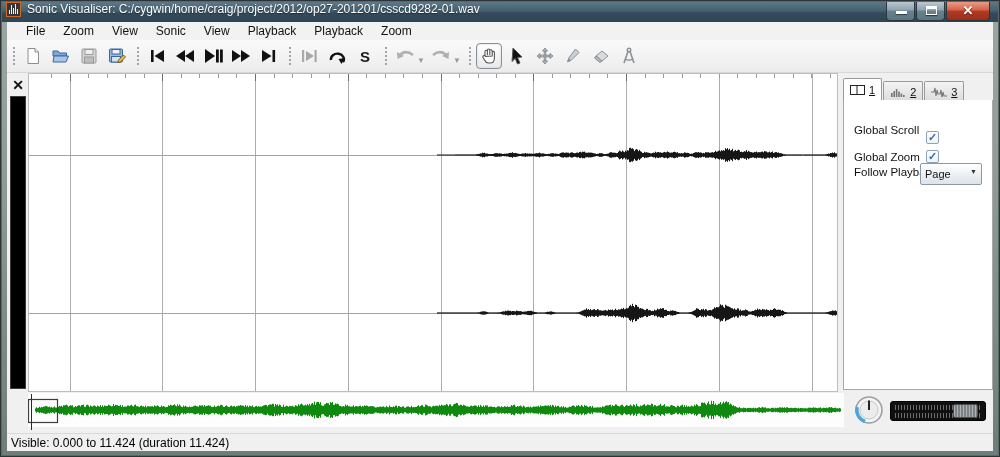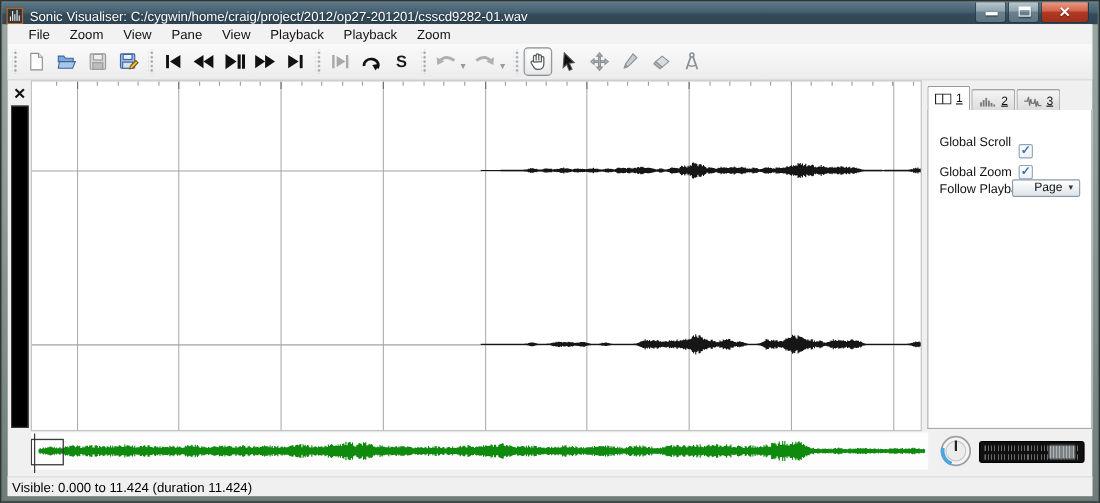--- a/index.html
+++ b/index.html
@@ -6,21 +6,21 @@
   html,body { width:1000px; height:457px; overflow:hidden;
     font-family:"Liberation Sans", sans-serif; }
 
   .frame { position:absolute; left:0; top:0; width:1000px; height:457px;
     background:linear-gradient(180deg,#9aa7a2 0%,#8d9a95 40%,#6f7d79 100%);
     box-shadow:inset 0 0 0 1px #2e3335, inset 0 0 0 2px #5c6866; }
 
   
   .titlebar { position:absolute; left:2px; top:2px; width:996px; height:20px;
     background:linear-gradient(180deg,#5d7888 0%,#44606f 45%,#344b5c 55%,#2f4554 100%);
-    display:flex; align-items:flex-end; padding-left:4px; }
+    display:flex; align-items:flex-start; padding-left:4px; }
   .app-icon { width:15px; height:15px; border:1px solid #d06a22; background:#33383d;
     display:flex; align-items:flex-end; justify-content:center; gap:1px; padding:2px 1px; }
   .app-icon i { display:block; width:1px; background:#f2f2f2; }
   .title-text { color:#ffffff; font-size:12px; margin-left:6px; text-shadow:0 1px 1px #1c2a33;
     white-space:nowrap; overflow:hidden; }
   .caption-buttons { position:absolute; right:8px; top:0; height:19px; display:flex; }
   .cap-btn { height:19px; border:1px solid #273640; border-top:none;
     border-radius:0 0 4px 4px; margin-left:1px; position:relative; }
   .cap-btn.min,.cap-btn.max { width:29px;
     background:linear-gradient(180deg,#b9c8d1 0%,#8fa2ad 45%,#69808d 50%,#5d7482 100%); }
@@ -70,24 +70,24 @@
     background:linear-gradient(180deg,#f4f4f4,#dcdcdc); display:flex; align-items:center;
     padding:0 6px; gap:4px; margin-right:1px; }
   .tab.active { height:23px; background:#ffffff; }
   .tab-num { font-size:11px; color:#111; text-decoration:underline; }
   .prop-box { position:absolute; left:836px; top:78px; width:150px; height:290px;
     background:#ffffff; border:1px solid #a8a8a8; border-top:none; }
   .prop-row { position:absolute; left:10px; font-size:11.5px; color:#111; white-space:nowrap; }
   .checkbox { position:absolute; width:13px; height:13px; border:1px solid #8ea3b5;
     background:linear-gradient(180deg,#fdfdfd,#eef3f7); border-radius:2px;
     font-size:11px; font-weight:bold; color:#3b6fb5; line-height:11px; text-align:center; }
-  .combo { position:absolute; left:76px; top:63px; width:62px; height:16px;
+  .combo { position:absolute; left:76px; top:63px; width:62px; height:22px;
     border:1px solid #8a99a8; border-radius:2px;
     background:linear-gradient(180deg,#ffffff,#dde3e9);
-    font-size:11px; color:#111; display:flex; align-items:center; padding-left:4px;justify-content:center; }
+    font-size:11px; color:#111; display:flex; align-items:center; padding-left:4px; }
   .combo-arrow { position:absolute; right:4px; top:4px; font-size:7px; color:#333; }
 
   
   .overview { position:absolute; left:21px; top:371px; width:816px; height:38px; }
   .knob-wrap { position:absolute; left:846px; top:372px; width:32px; height:32px; }
   .fader { position:absolute; left:883px; top:379px; width:96px; height:20px;
     background:#101010; border-radius:3px; border:1px solid #000; }
   .fader .ticks { position:absolute; left:4px; right:4px; height:5px;
     background:repeating-linear-gradient(90deg,#6f6f6f 0 1px, transparent 1px 3px); }
   .fader .t1 { top:3px; } .fader .t2 { top:11px; }
@@ -126,21 +126,21 @@
         </div>
     </div>
   </div>
 
   <div class="client">
 
     <div class="menubar">
       <span class="menu-item">File</span>
       <span class="menu-item">Zoom</span>
       <span class="menu-item">View</span>
-      <span class="menu-item">Pane</span>
+      <span class="menu-item">Sonic</span>
       <span class="menu-item">View</span>
       <span class="menu-item">Playback</span>
       <span class="menu-item">Playback</span>
       <span class="menu-item">Zoom</span>
     </div>
 
     <div class="toolbar">
       <div class="grip"></div>
 
       <div class="tb-btn">

